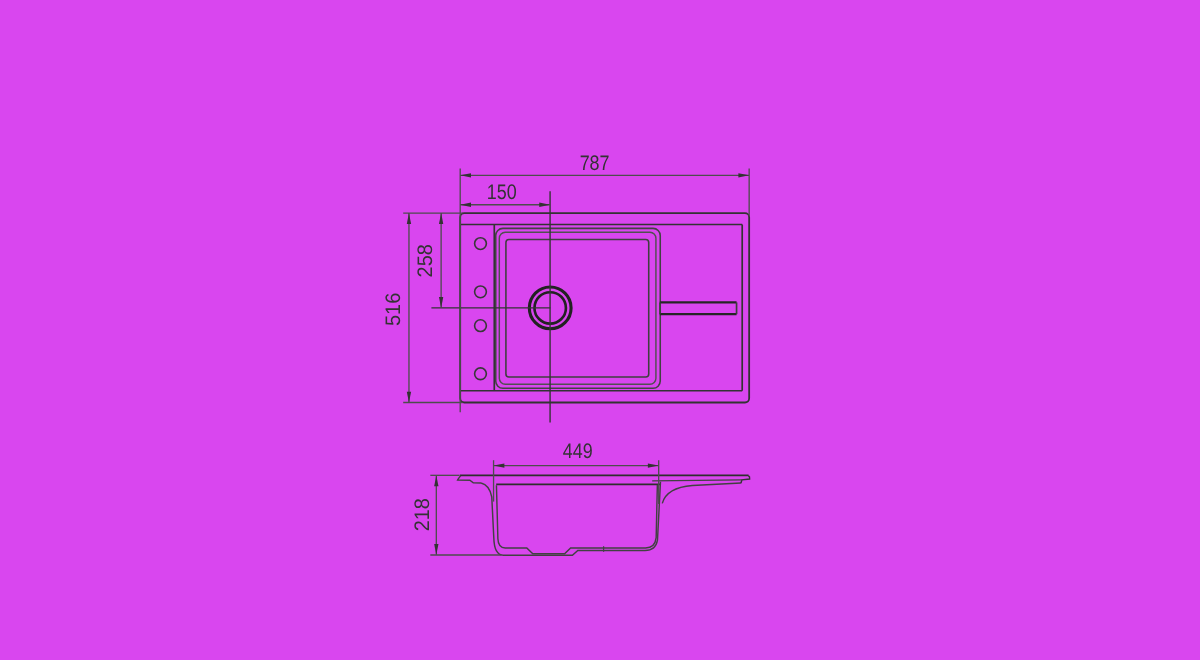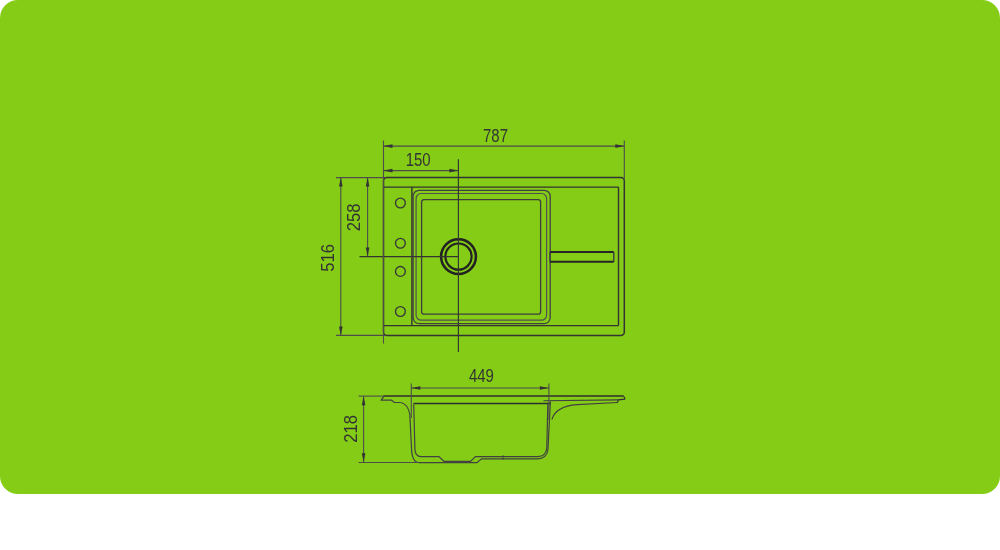--- a/index.html
+++ b/index.html
@@ -1,16 +1,16 @@
 <!DOCTYPE html>
 <html><head>
 <meta charset="utf-8">
 <style>
   html,body{margin:0;padding:0;background:#ffffff;}
-  .wrap{width:1000px;height:494px;position:relative;background:#84cc16;overflow:hidden;border-radius:18px;}
+  .wrap{width:1000px;height:550px;position:relative;background:#d946ef;overflow:hidden;}
   svg{position:absolute;left:0;top:0;}
   text{font-family:"Liberation Sans",sans-serif;fill:#333333;}
 </style>
 </head>
 <body>
 <div class="wrap">
 <svg width="1000" height="550" viewBox="0 0 1000 550">
   <g fill="none" stroke-linecap="butt" stroke-linejoin="miter">
 
     <rect x="383.5" y="177.6" width="240.8" height="157.8" rx="3.5" stroke="#333333" stroke-width="1.5"></rect>

